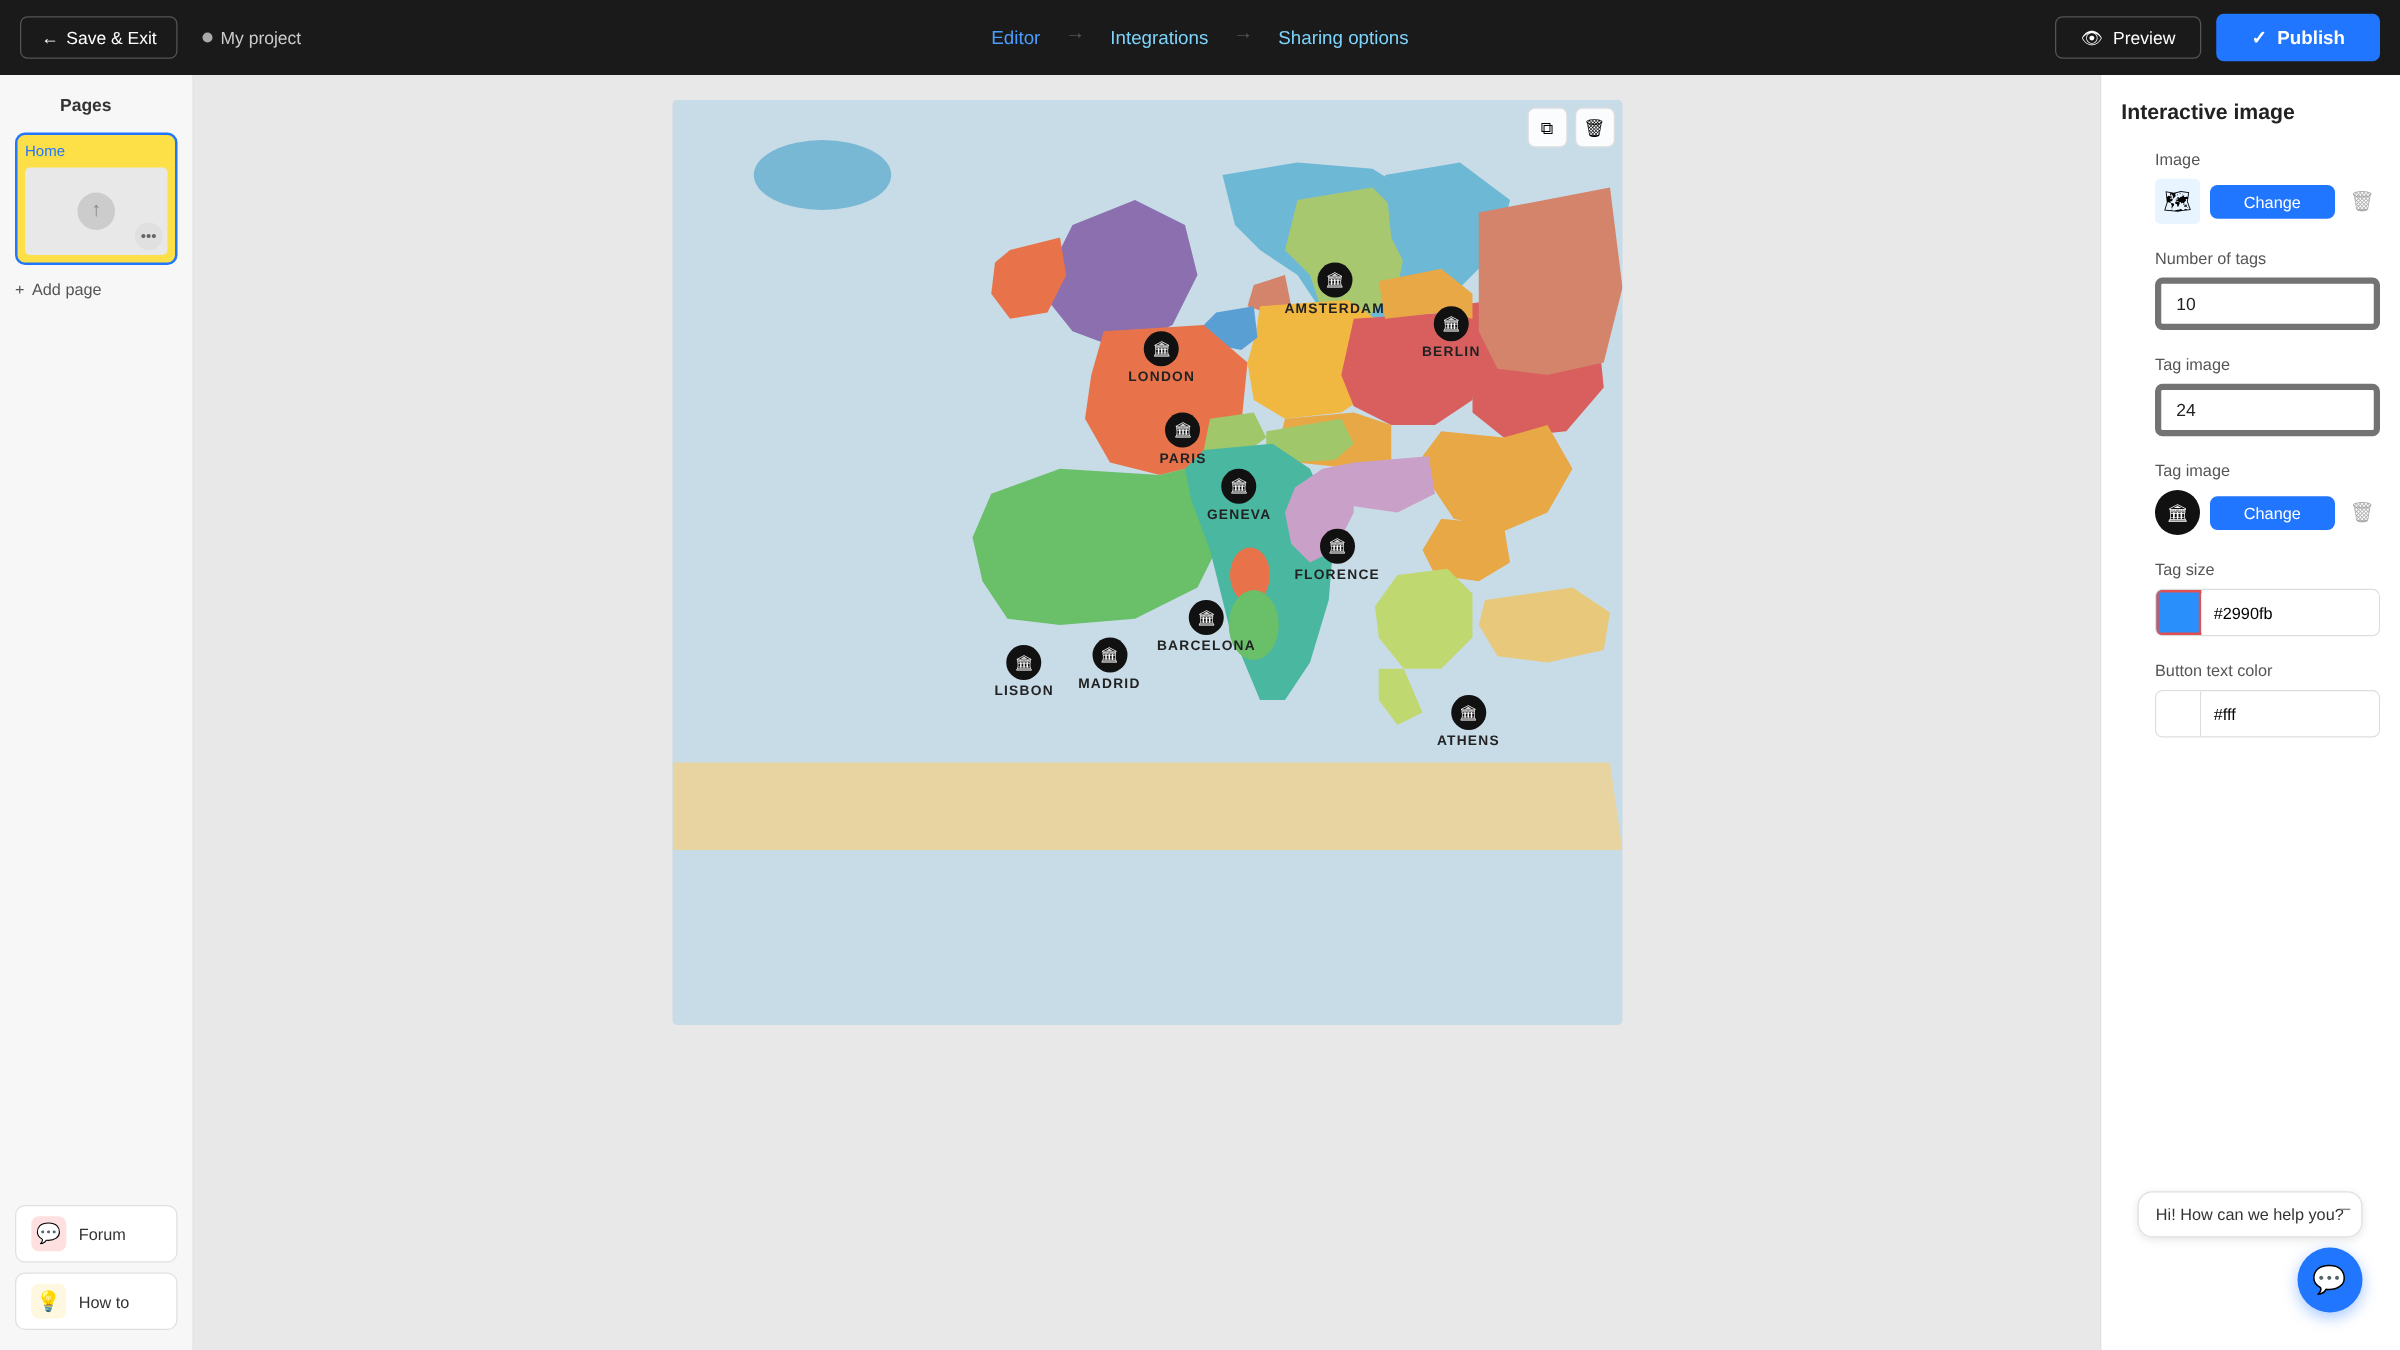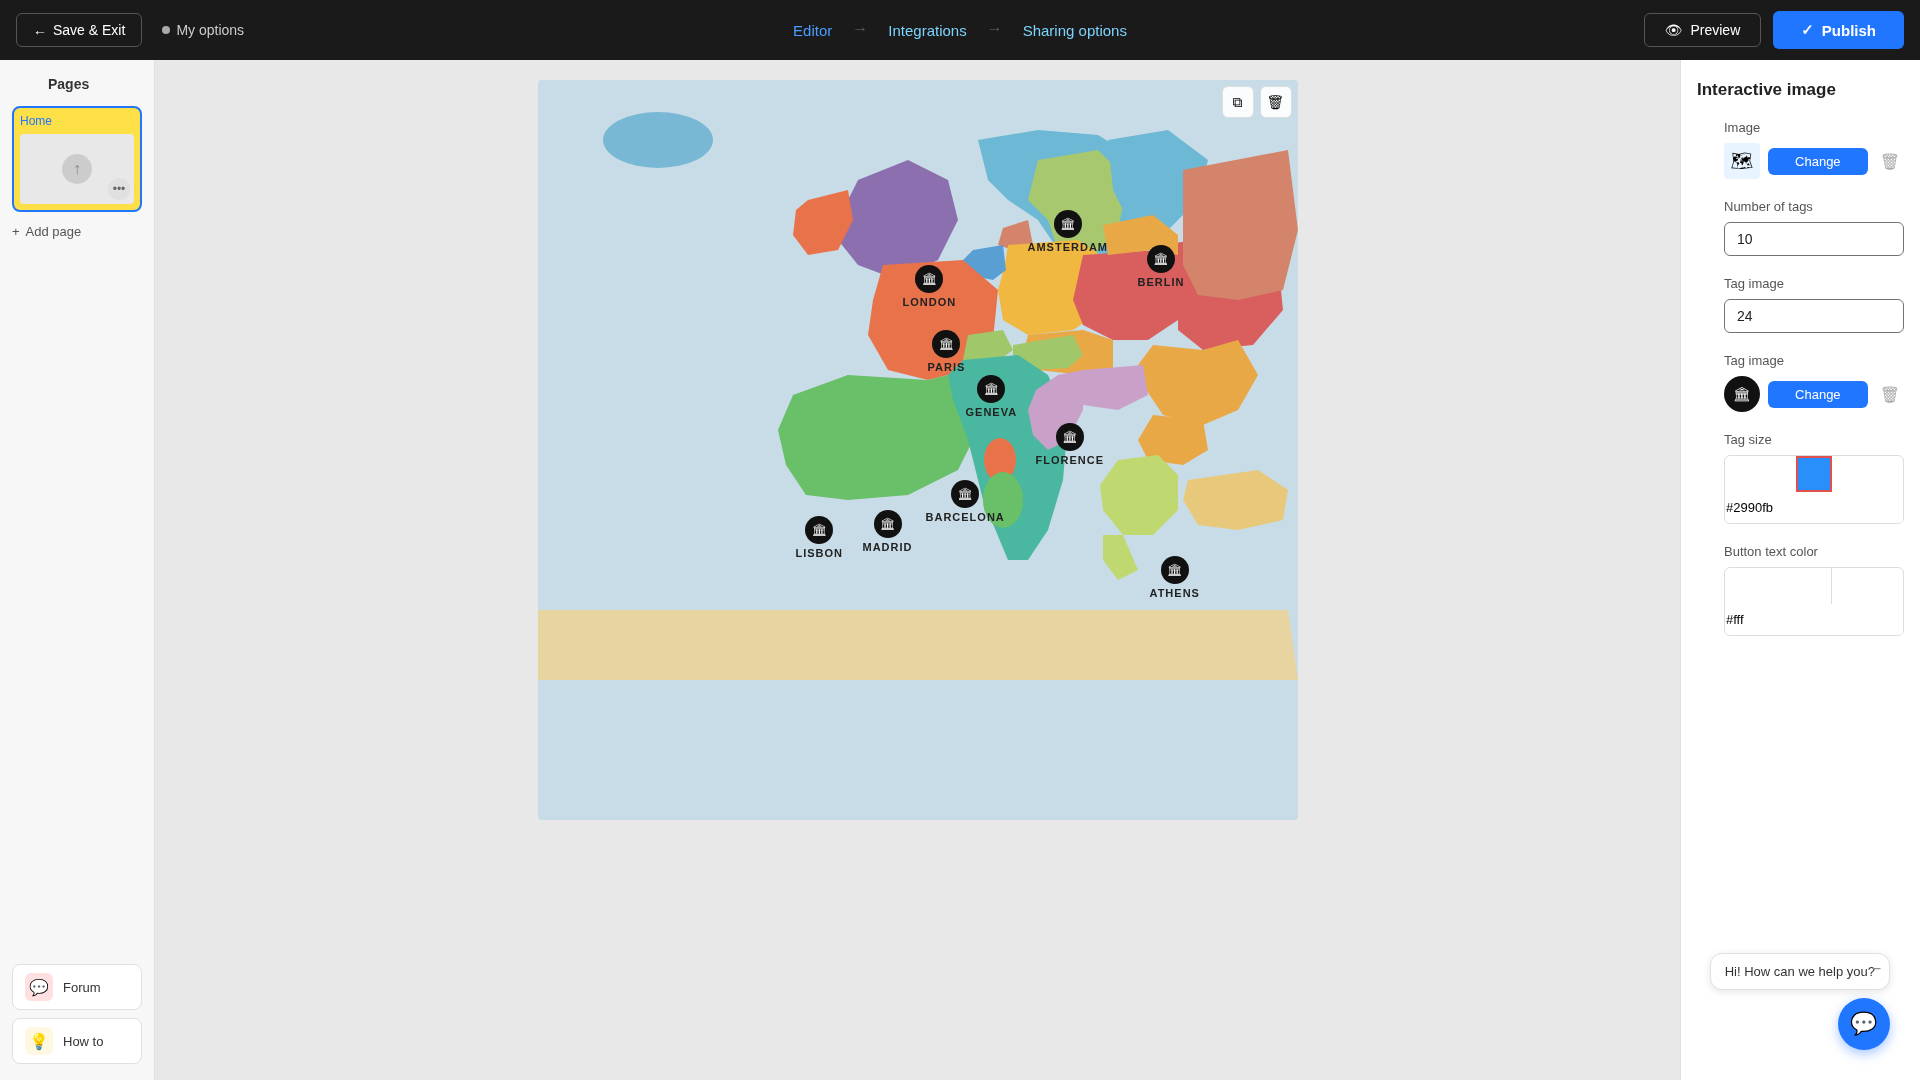--- a/index.html
+++ b/index.html
@@ -297,21 +297,21 @@
       margin-left: 27px;
     }
     .panel-label {
       font-size: 13px;
       color: #555;
       margin-bottom: 8px;
       font-weight: 500;
     }
     .panel-input {
       width: 100%;
-      border: 1px solid #737373;
+      border: 5px solid #737373;
       border-radius: 6px;
       padding: 8px 12px;
       font-size: 14px;
       color: #222;
       outline: none;
     }
     .image-row {
       display: flex;
       align-items: center;
       gap: 8px;
@@ -345,21 +345,20 @@
       color: #aaa;
       font-size: 16px;
       padding: 4px;
     }
     .color-row {
       display: flex;
       align-items: center;
       border: 1px solid #ddd;
       border-radius: 6px;
       overflow: hidden;
-      flex-direction: column;
     }
     .color-swatch {
       width: 36px;
       height: 36px;
       border: none;
       cursor: pointer;
       flex-shrink: 0;
     }
     .color-swatch.selected-blue {
       outline: 2px solid #e05050;
@@ -437,21 +436,21 @@
 <body>
 
 <nav class="topnav">
   <div class="topnav-left">
     <button class="save-exit-btn">
       <span>←</span>
       <span>Save &amp; Exit</span>
     </button>
     <div class="project-name">
       <span class="project-dot"></span>
-      <span>My options</span>
+      <span>My project</span>
     </div>
   </div>
 
   <div class="topnav-center">
     <span class="nav-step active">Editor</span>
     <span class="nav-arrow">→</span>
     <span class="nav-step inactive">Integrations</span>
     <span class="nav-arrow">→</span>
     <span class="nav-step inactive">Sharing options</span>
   </div>

